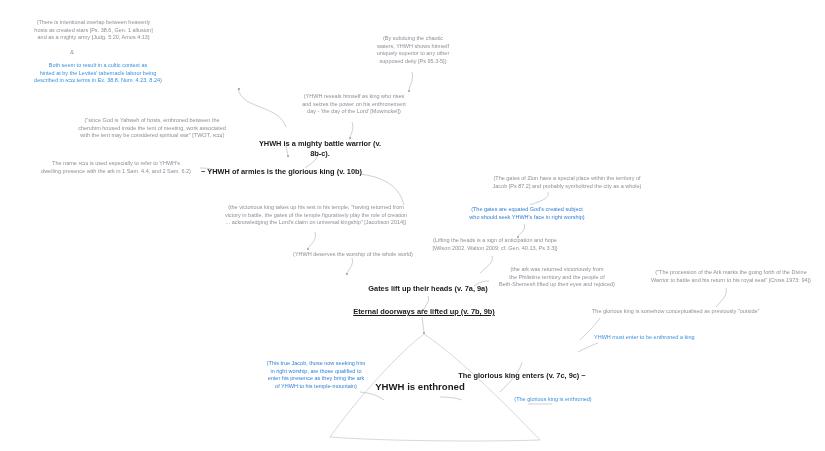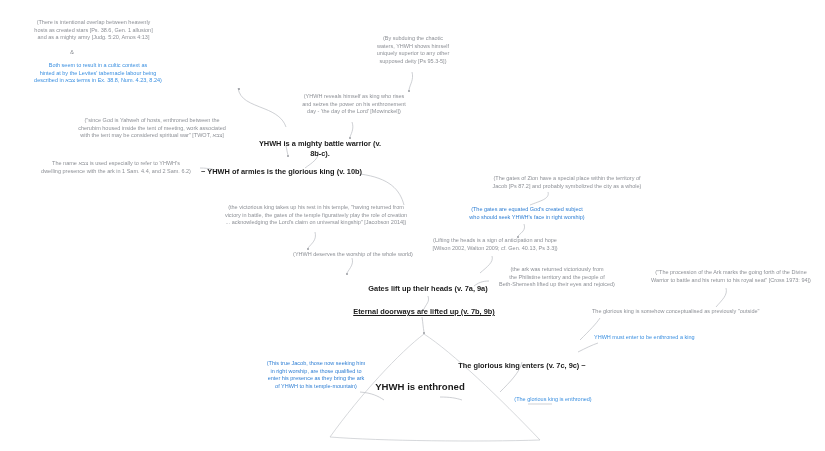--- a/index.html
+++ b/index.html
@@ -235,21 +235,21 @@
   </div>
 
   <div class="node note" style="left:592px; top:308px; width:216px; text-align:left;">
     <span class="txt">The glorious king is somehow conceptualised as previously "outside"</span>
   </div>
 
   <div class="node note blue" style="left:594px; top:334px; width:160px; text-align:left;">
     <span class="txt">YHWH must enter to be enthroned a king</span>
   </div>
 
-  <div class="node claim" style="left:455px; top:361px; width:134px;">
+  <div class="node claim" style="left:455px; top:371px; width:134px;">
     <span class="txt">The glorious king enters (v. 7c, 9c) ~</span>
   </div>
 
   <div class="node note blue-strong" style="left:258px; top:360px; width:116px;">
     <span class="txt">(This true Jacob, those now seeking him
 in right worship, are those qualified to
 enter his presence as they bring the ark
 of YHWH to his temple-mountain)</span>
   </div>
 

